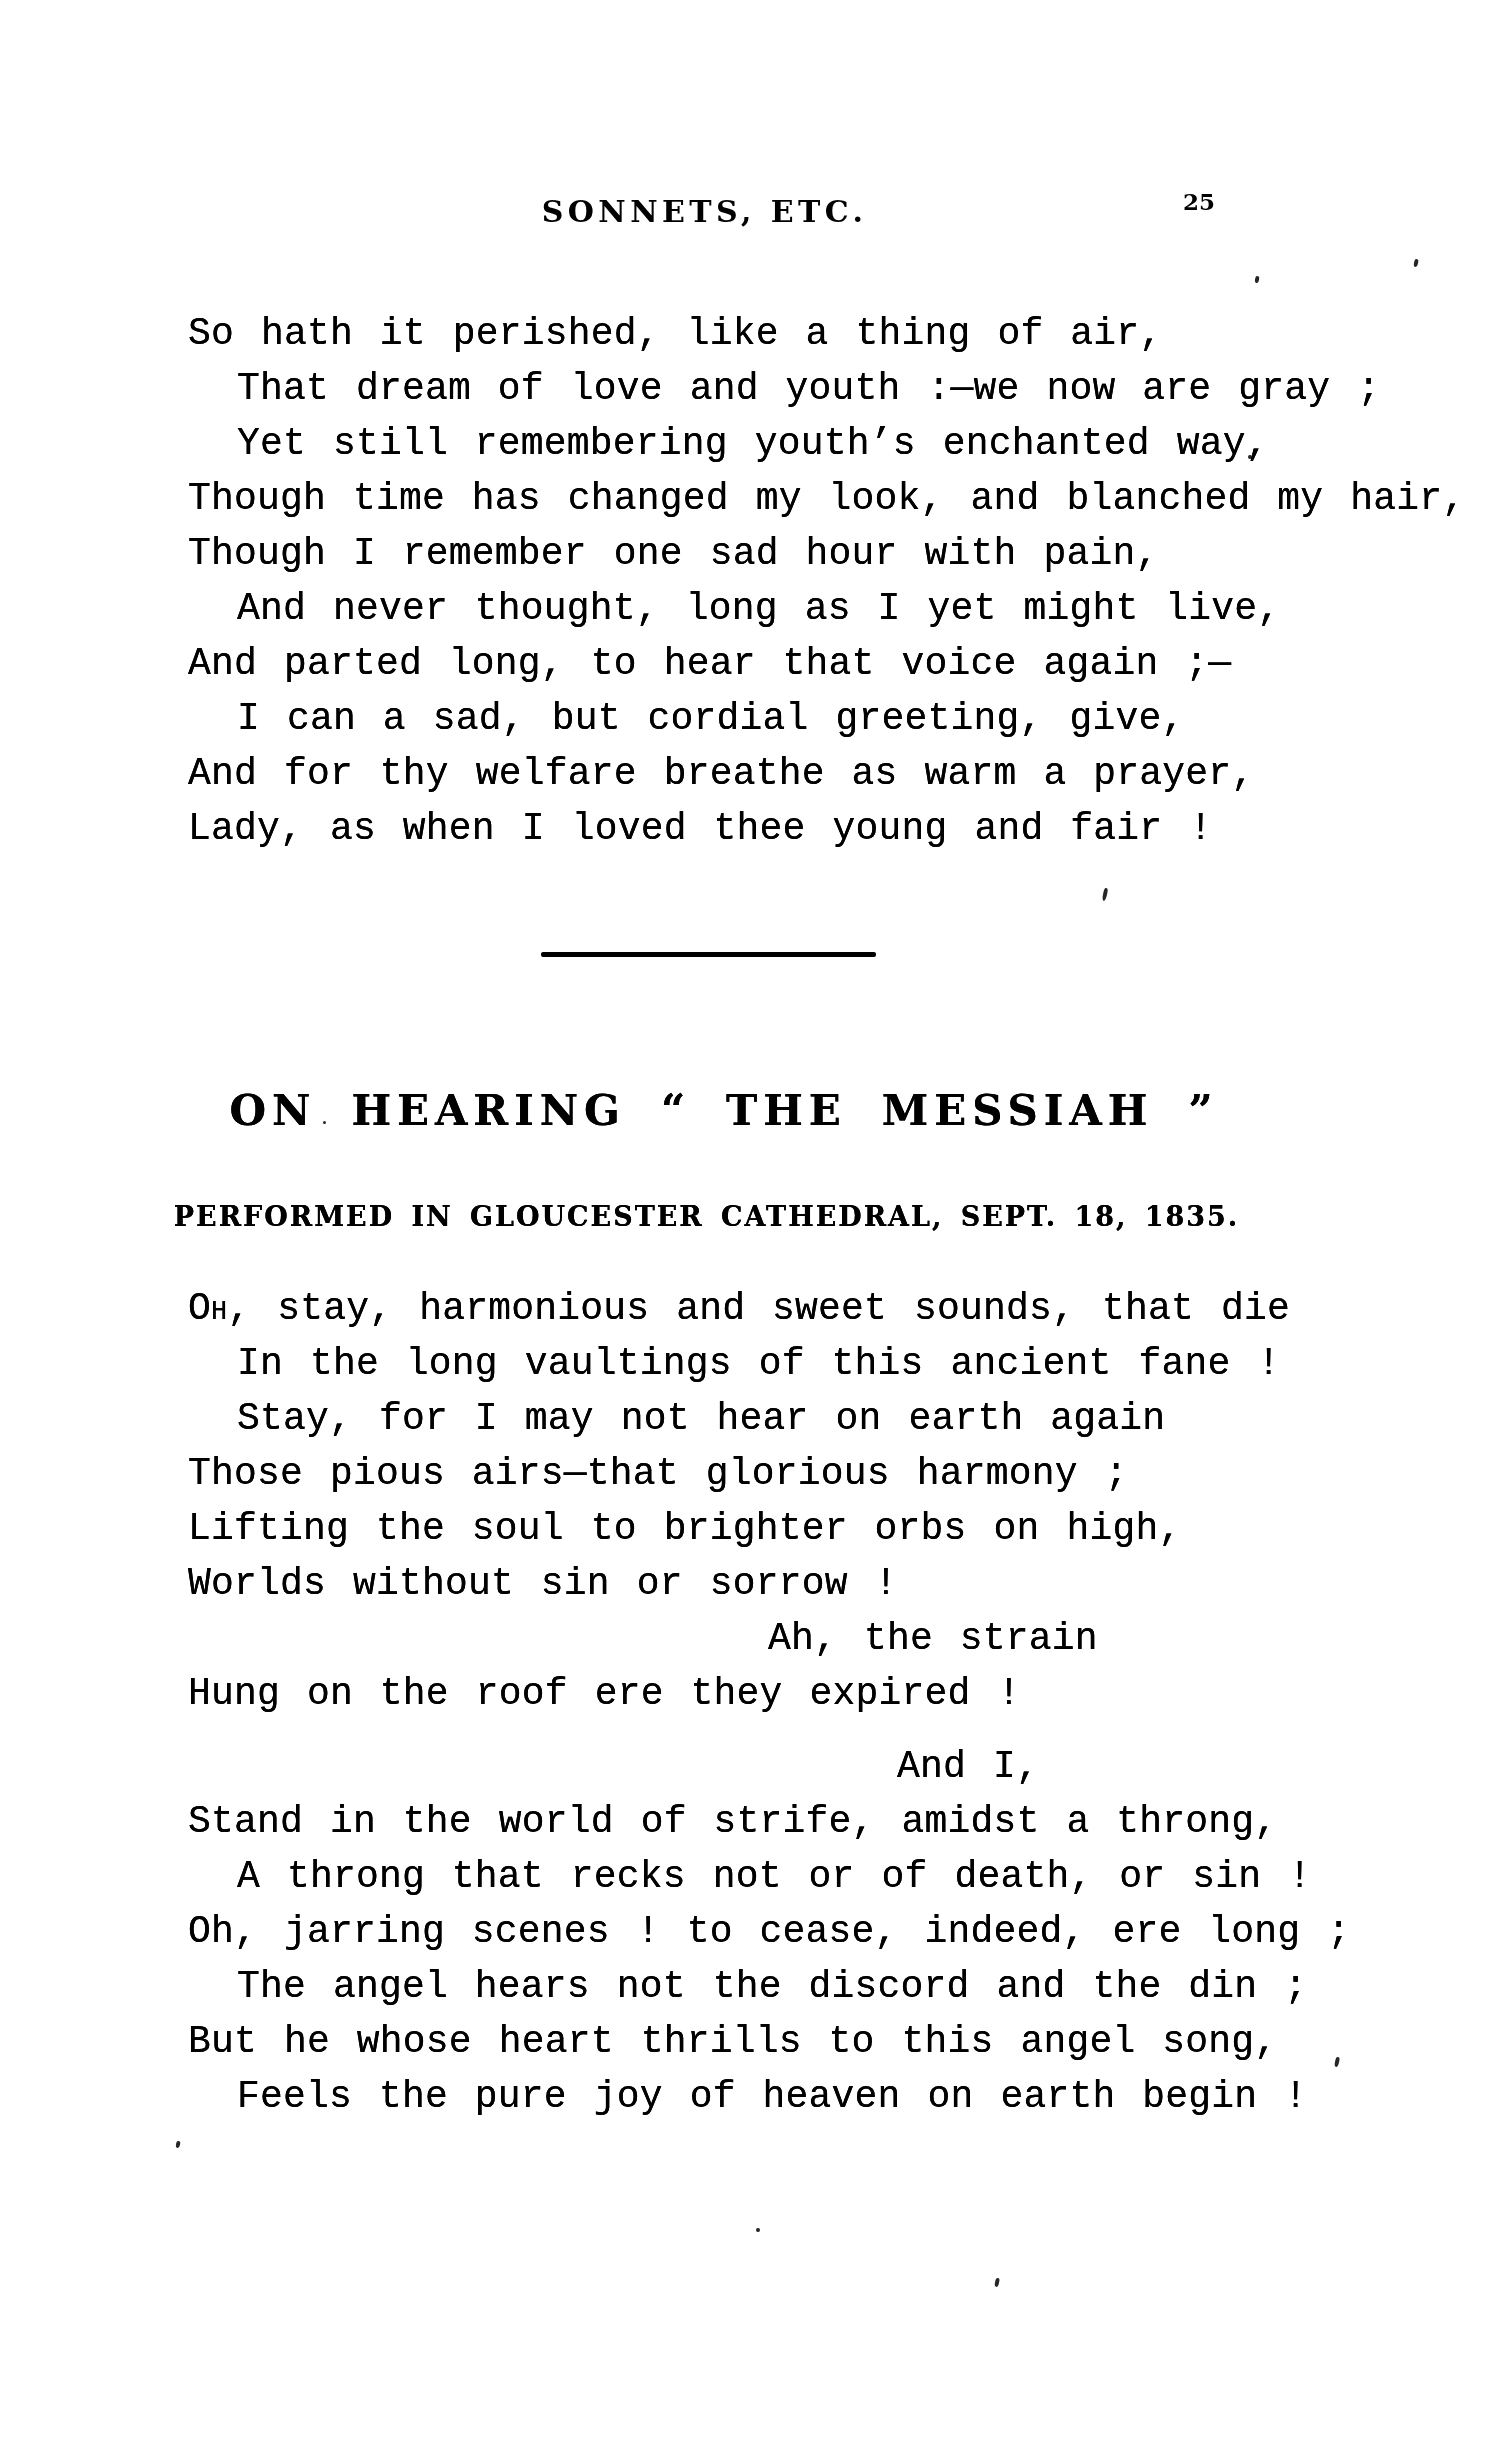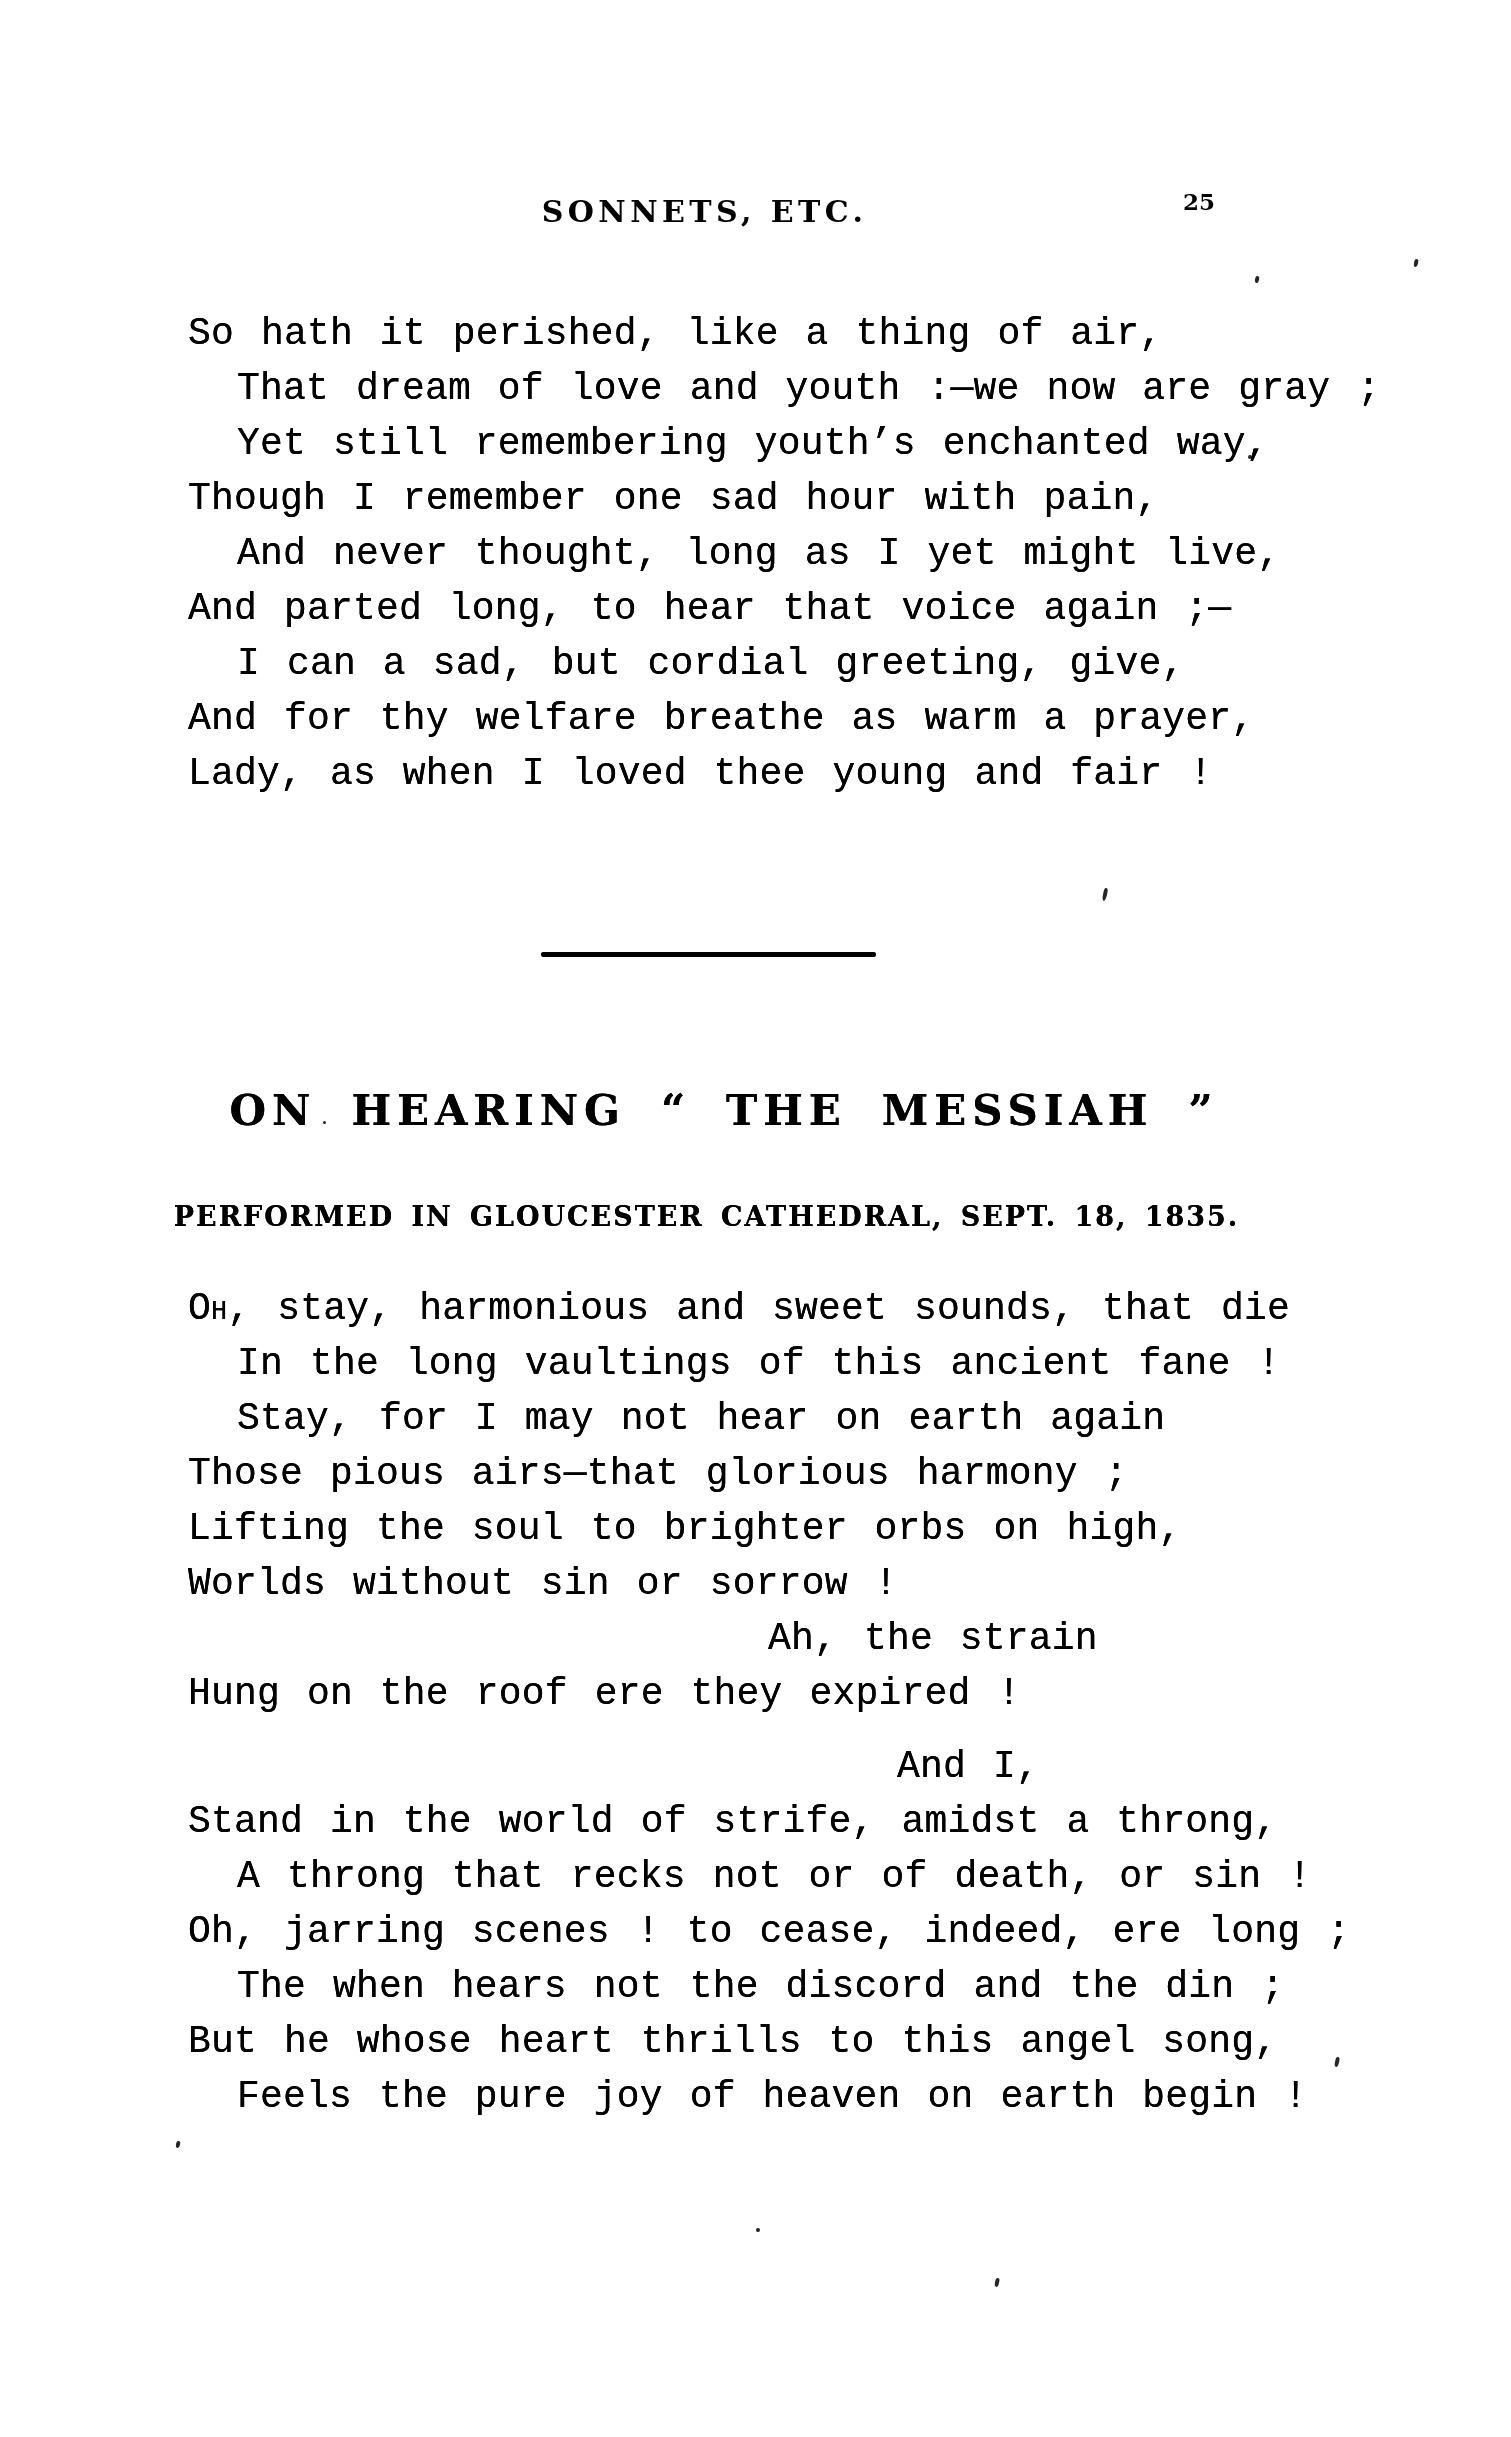--- a/index.html
+++ b/index.html
@@ -96,20 +96,21 @@
 
 <div class="page">
 
   <div class="running-head">SONNETS, ETC.</div>
   <div class="page-number">25</div>
 
   <div class="poem poem-1">
     <div class="line">So hath it perished, like a thing of air,</div>
     <div class="line indent-1">That dream of love and youth :—we now are gray ;</div>
     <div class="line indent-1">Yet still remembering youth’s enchanted way,</div>
+    <div class="line">Though time has changed my look, and blanched my hair,</div>
     <div class="line">Though I remember one sad hour with pain,</div>
     <div class="line indent-1">And never thought, long as I yet might live,</div>
     <div class="line">And parted long, to hear that voice again ;—</div>
     <div class="line indent-1">I can a sad, but cordial greeting, give,</div>
     <div class="line">And for thy welfare breathe as warm a prayer,</div>
     <div class="line">Lady, as when I loved thee young and fair !</div>
   </div>
 
   <div class="divider"></div>
 
@@ -122,21 +123,21 @@
     <div class="line indent-1">Stay, for I may not hear on earth again</div>
     <div class="line">Those pious airs—that glorious harmony ;</div>
     <div class="line">Lifting the soul to brighter orbs on high,</div>
     <div class="line">Worlds without sin or sorrow !</div>
     <div class="line indent-d1">Ah, the strain</div>
     <div class="line">Hung on the roof ere they expired !</div>
     <div class="line indent-d2">And I,</div>
     <div class="line">Stand in the world of strife, amidst a throng,</div>
     <div class="line indent-1">A throng that recks not or of death, or sin !</div>
     <div class="line">Oh, jarring scenes ! to cease, indeed, ere long ;</div>
-    <div class="line indent-1">The when hears not the discord and the din ;</div>
+    <div class="line indent-1">The angel hears not the discord and the din ;</div>
     <div class="line">But he whose heart thrills to this angel song,</div>
     <div class="line indent-1">Feels the pure joy of heaven on earth begin !</div>
   </div>
 
   <div class="speck tick" style="left:1255px; top:276px;  width:3.9px;  height:7.3px;"></div>
   <div class="speck tick" style="left:1414px; top:259px;  width:4.4px;  height:8.3px;"></div>
   <div class="speck" style="left:1248px; top:455px;  width:3.9px;  height:4.4px;"></div>
   <div class="speck tick" style="left:1103px; top:888px; width:3.9px;  height:13px;"></div>
   <div class="speck" style="left:323px;  top:1121px; width:3.4px;  height:3.4px;"></div>
   <div class="speck tick" style="left:1335px; top:2057px; width:4.4px;  height:10.2px;"></div>

